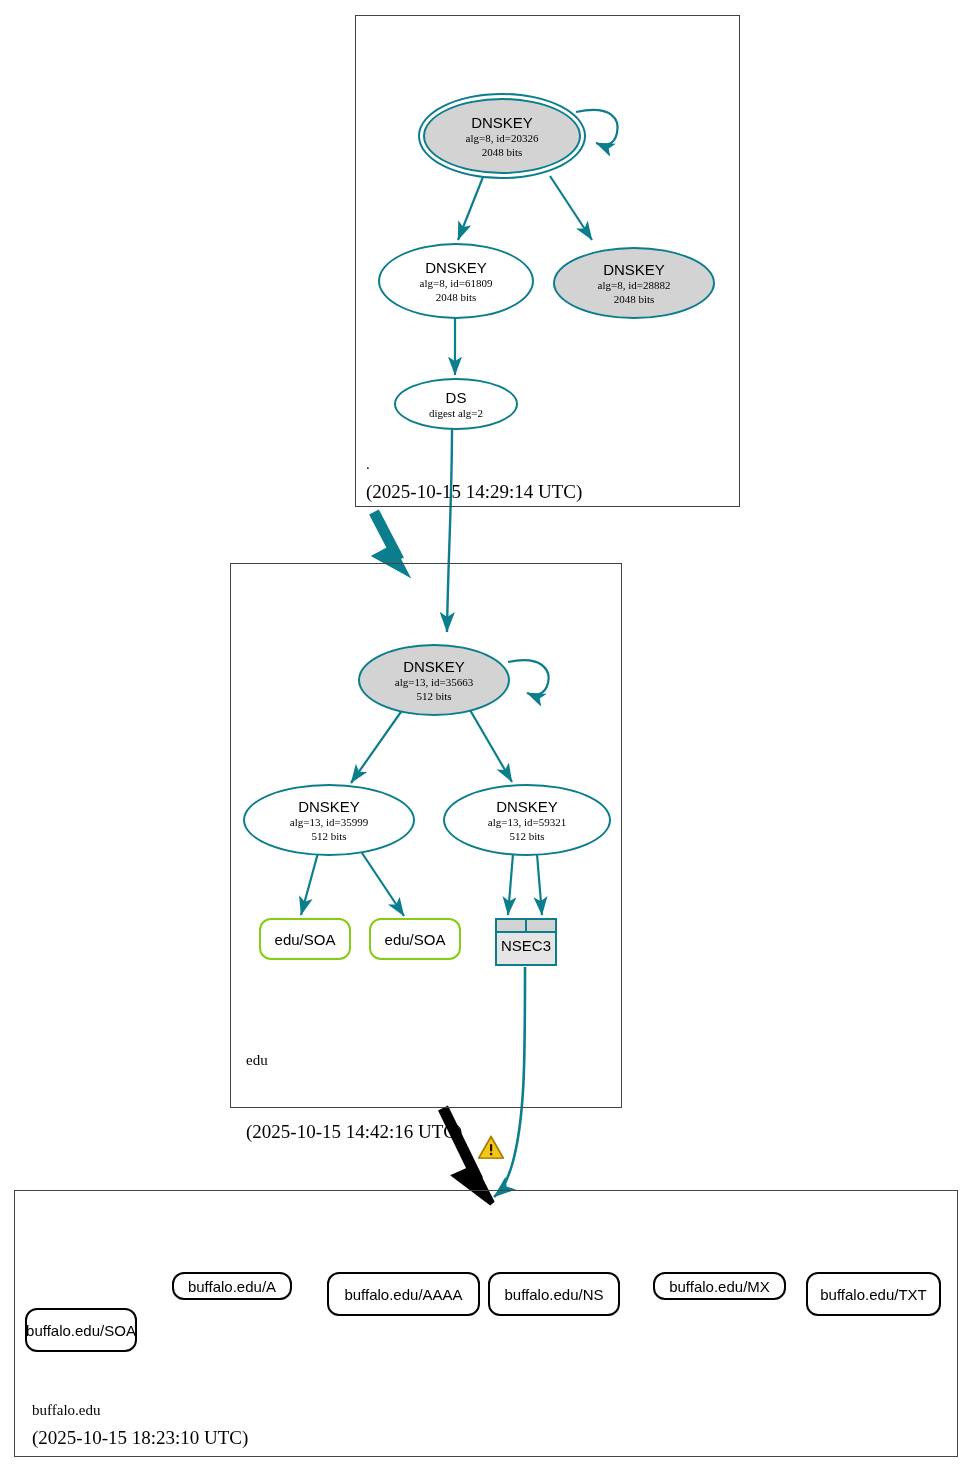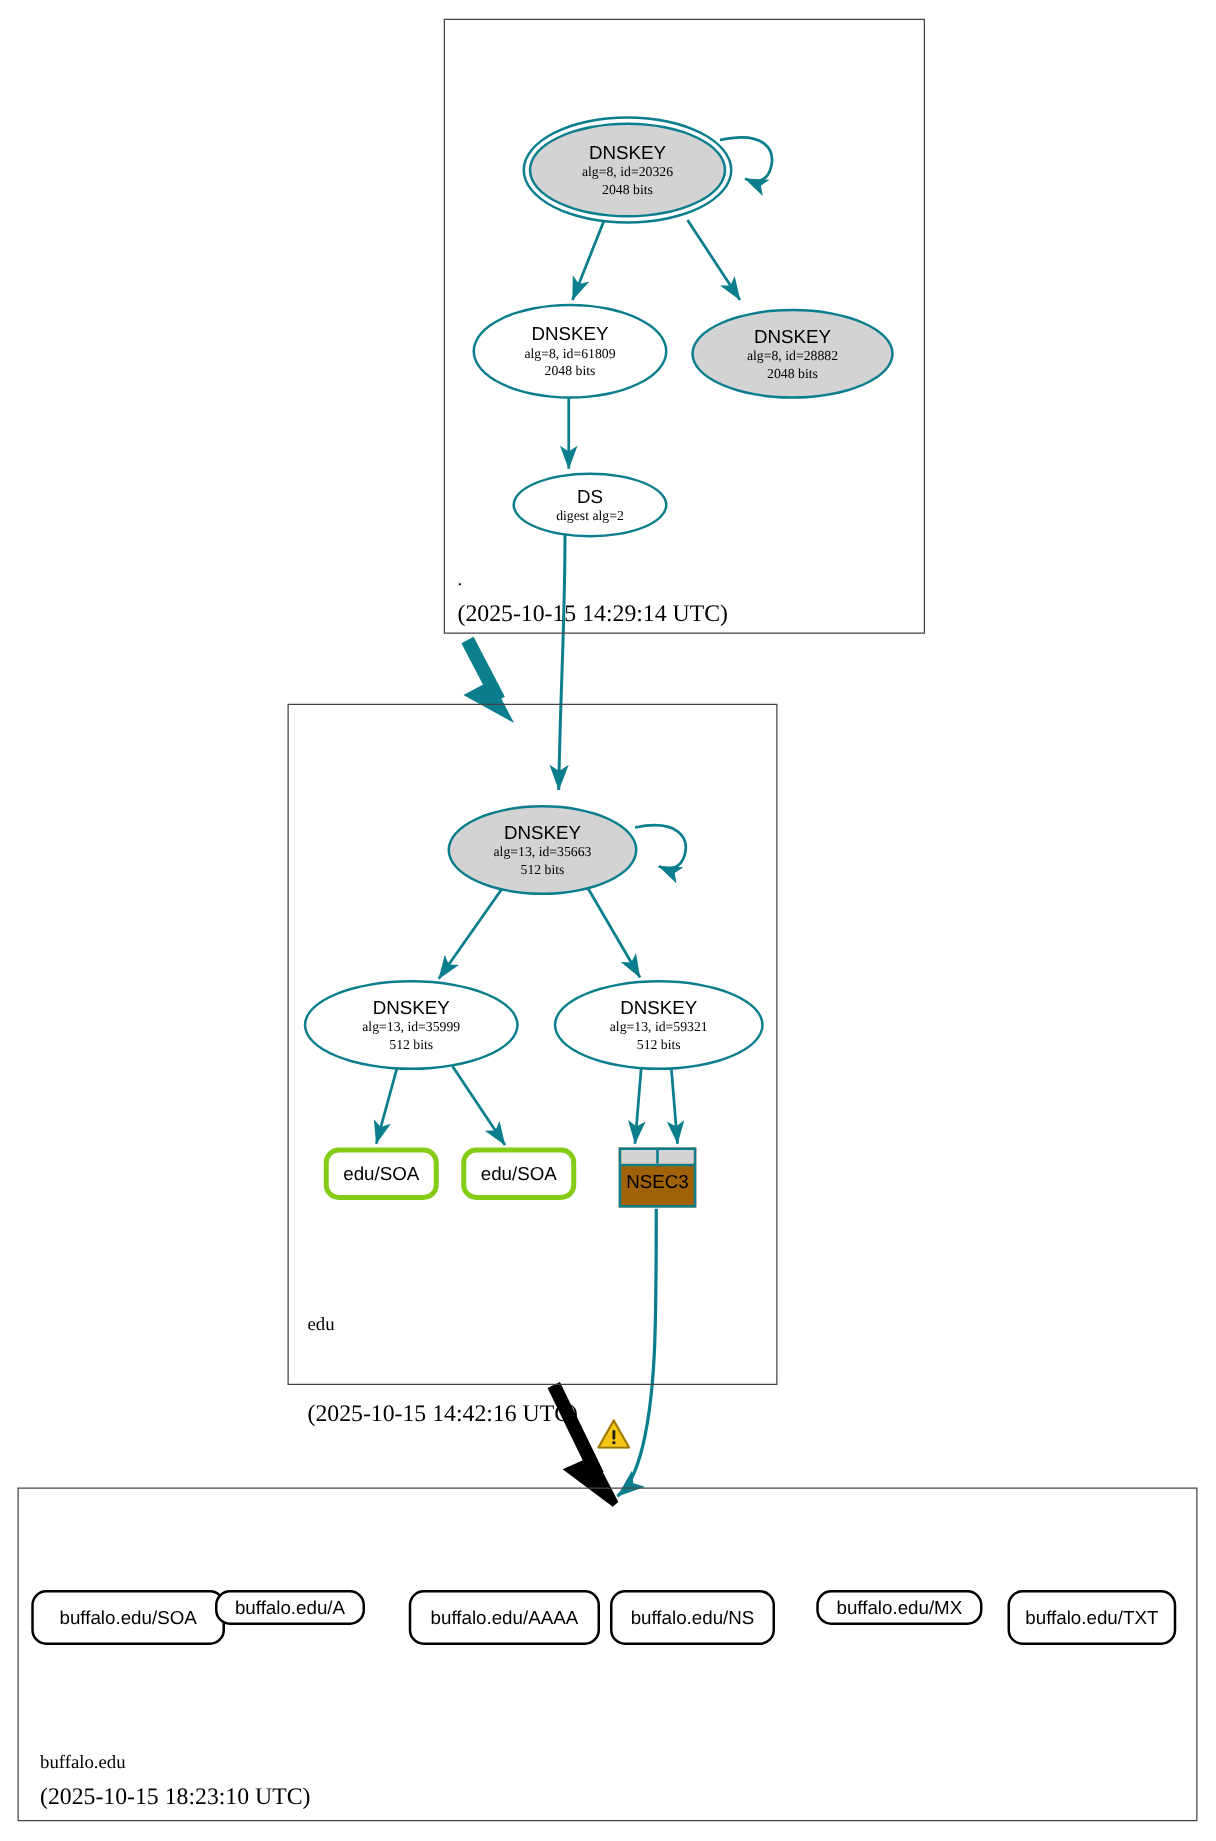--- a/index.html
+++ b/index.html
@@ -11,25 +11,25 @@
   .zonetime{position:absolute;font-family:"Liberation Serif",serif;font-size:19px;color:#000;white-space:nowrap;}
 
   .node{position:absolute;box-sizing:border-box;display:flex;flex-direction:column;
         align-items:center;justify-content:center;text-align:center;color:#000;}
   .ellipse{border:2px solid #0a7e8c;border-radius:50%;}
   .ellipse.filled{background:#d3d3d3;}
   .ellipse.plain{background:#ffffff;}
   .dblring{position:absolute;border:2px solid #0a7e8c;border-radius:50%;box-sizing:border-box;background:transparent;}
   .t1{font-family:"Liberation Sans",sans-serif;font-size:15px;line-height:17px;}
   .t2{font-family:"Liberation Serif",serif;font-size:11px;line-height:14px;}
-  .rrbox{position:absolute;box-sizing:border-box;border:4px solid #84cc16;border-radius:12px;
+  .rrbox{position:absolute;box-sizing:border-box;border:2px solid #84cc16;border-radius:12px;
          background:#ffffff;display:flex;align-items:center;justify-content:center;
          font-family:"Liberation Sans",sans-serif;font-size:15px;color:#000;}
   .rrbox.black{border-color:#000000;border-width:2px;}
-  .nsec3{position:absolute;box-sizing:border-box;border:2px solid #0a7e8c;background:#a16207;text-align:center;}
+  .nsec3{position:absolute;box-sizing:border-box;border:2px solid #0a7e8c;background:#e5e5e5;text-align:center;}
   .nsec3 .cells{display:flex;height:11px;border-bottom:2px solid #0a7e8c;}
   .nsec3 .cells .c{flex:1;background:#d3d3d3;}
   .nsec3 .cells .c+.c{border-left:2px solid #0a7e8c;}
   .nsec3 .lbl{display:flex;align-items:center;justify-content:center;height:25px;
               font-family:"Liberation Sans",sans-serif;font-size:15px;color:#000;}
   .warn{position:absolute;width:28px;height:26px;}
 </style>
 </head>
 <body>
 
@@ -99,21 +99,21 @@
   <div class="t2">alg=8, id=61809</div>
   <div class="t2">2048 bits</div>
 </div>
 
 <div class="node ellipse filled" style="left:553px;top:247px;width:162px;height:72px;">
   <div class="t1">DNSKEY</div>
   <div class="t2">alg=8, id=28882</div>
   <div class="t2">2048 bits</div>
 </div>
 
-<div class="node ellipse plain" style="left:410px;top:378px;width:124px;height:52px;">
+<div class="node ellipse plain" style="left:394px;top:378px;width:124px;height:52px;">
   <div class="t1">DS</div>
   <div class="t2">digest alg=2</div>
 </div>
 
 <div class="node ellipse filled" style="left:358px;top:644px;width:152px;height:72px;">
   <div class="t1">DNSKEY</div>
   <div class="t2">alg=13, id=35663</div>
   <div class="t2">512 bits</div>
 </div>
 
@@ -143,19 +143,19 @@
 <svg class="warn" style="left:477px;top:1134px;" viewBox="0 0 28 26">
   <path d="M14,2 L26.5,24 L1.5,24 Z" fill="#f5c518" stroke="#b08900" stroke-width="1.4" stroke-linejoin="round"></path>
   <path d="M14,5.5 L23.5,22 L4.5,22 Z" fill="#fde68a" stroke="none"></path>
   <path d="M14,4 L25,23 L3,23 Z" fill="none" stroke="#ffffff" stroke-width="1.2"></path>
   <path d="M14,3 L26,24 L2,24 Z" fill="#f5c518" stroke="#9a7400" stroke-width="1.2" stroke-linejoin="round"></path>
   <rect x="13" y="10" width="2.2" height="7.5" rx="1" fill="#1a1a1a"></rect>
   <circle cx="14.1" cy="20.1" r="1.3" fill="#1a1a1a"></circle>
 </svg>
 
 <div id="buffalo-records">
-    <div class="rrbox black" style="left: 25px; top: 1272px; width: 155px; height: 44px;">buffalo.edu/SOA</div>
+    <div class="rrbox black" style="left: 25px; top: 1308px; width: 112px; height: 44px;">buffalo.edu/SOA</div>
     <div class="rrbox black" style="left: 172px; top: 1272px; width: 120px; height: 28px;">buffalo.edu/A</div>
     <div class="rrbox black" style="left: 327px; top: 1272px; width: 153px; height: 44px;">buffalo.edu/AAAA</div>
     <div class="rrbox black" style="left: 488px; top: 1272px; width: 132px; height: 44px;">buffalo.edu/NS</div>
     <div class="rrbox black" style="left: 653px; top: 1272px; width: 133px; height: 28px;">buffalo.edu/MX</div>
     <div class="rrbox black" style="left: 806px; top: 1272px; width: 135px; height: 44px;">buffalo.edu/TXT</div>
   </div>
 
 </body></html>

